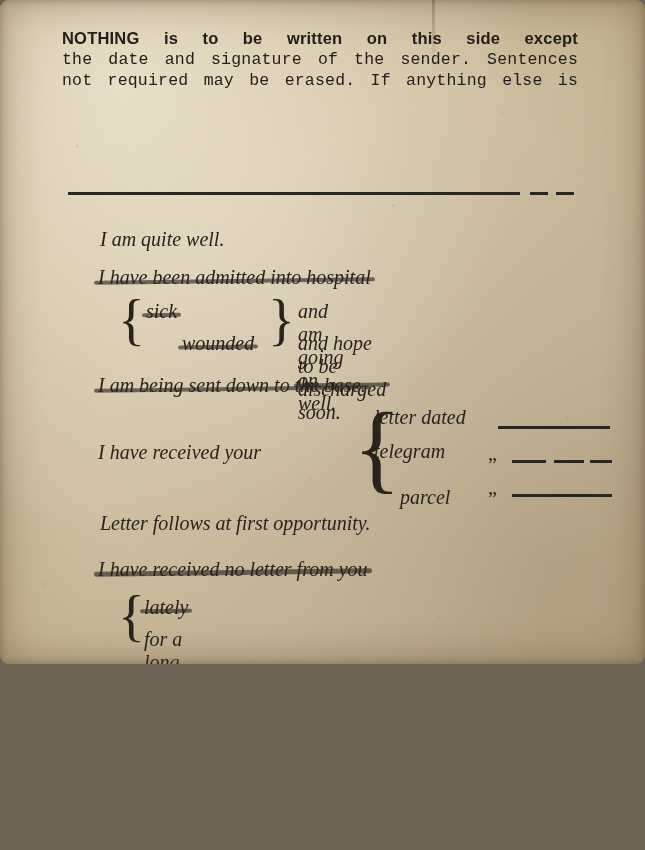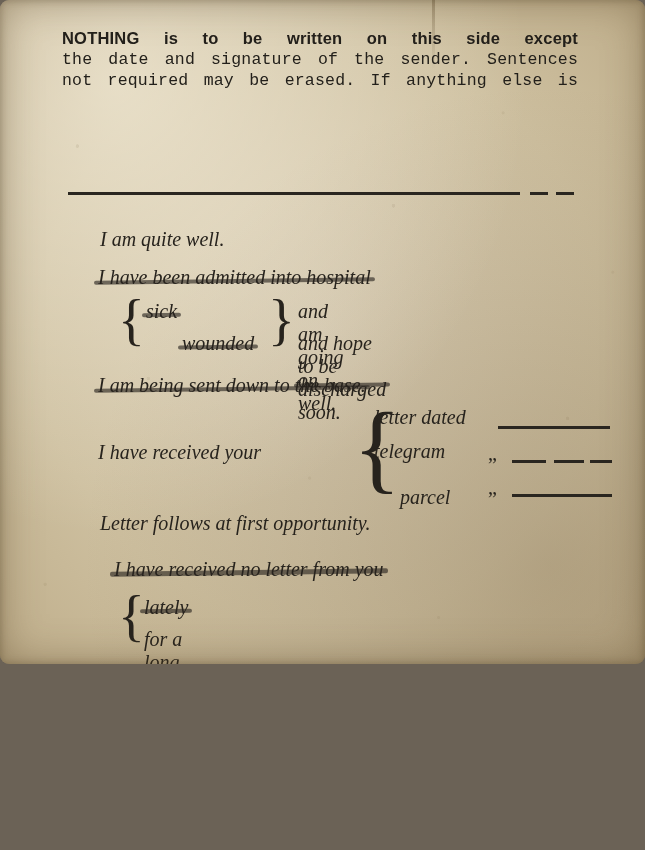--- a/index.html
+++ b/index.html
@@ -168,21 +168,21 @@
   }
   .recvGroup .r1 { position: absolute; left: 276px; top: 0px; }
   .recvGroup .r2 { position: absolute; left: 276px; top: 34px; }
   .recvGroup .r3 { position: absolute; left: 276px; top: 80px; margin-left: 26px; }
   .recvGroup .q2 { position: absolute; left: 390px; top: 36px; font-style: normal; }
   .recvGroup .q3 { position: absolute; left: 390px; top: 70px; font-style: normal; }
 
   .dash { display: inline-block; height: 3px; background: #2a2620; vertical-align: middle; }
 
   .line5 { position: absolute; left: 38px; top: 306px; }
-  .line6 { position: absolute; left: 52px; top: 352px; }
+  .line6 { position: absolute; left: 36px; top: 352px; }
 
   
   .lateGroup { position: absolute; left: 56px; top: 386px; }
   .lateGroup .brace {
     position: absolute; left: 0; top: -4px;
     font-style: normal; font-size: 56px; line-height: 56px; color: #27231d;
   }
   .lateGroup .w1 { position: absolute; left: 26px; top: 4px; }
   .lateGroup .w2 { position: absolute; left: 26px; top: 36px; }
 

